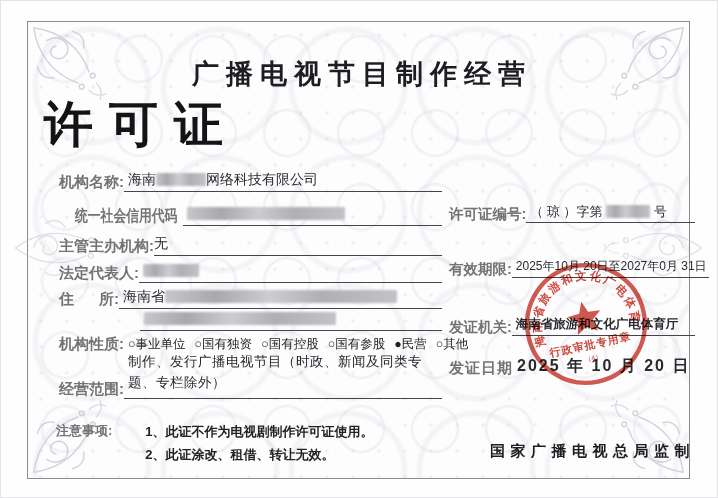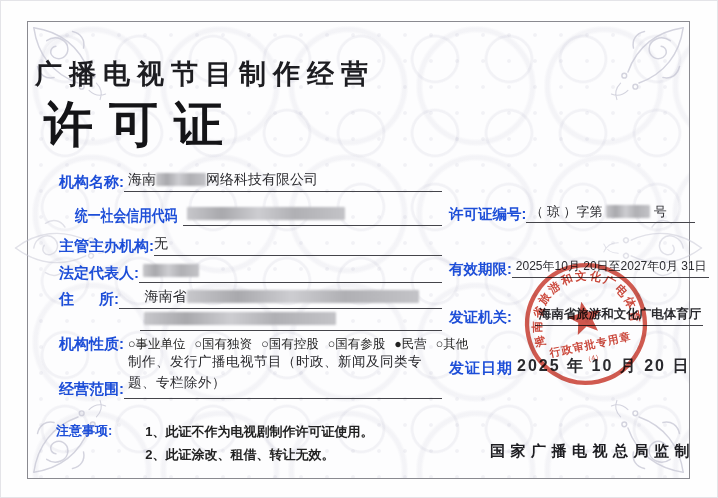--- a/index.html
+++ b/index.html
@@ -24,30 +24,30 @@
   }
   .orn{position:absolute;width:92px;height:92px;opacity:.75;}
   .orn.tl{left:4px;top:4px;}
   .orn.tr{right:4px;top:4px;transform:scaleX(-1);}
   .orn.bl{left:4px;bottom:4px;transform:scaleY(-1);}
   .orn.br{right:4px;bottom:4px;transform:scale(-1,-1);}
   .orn.ml{left:4px;top:180px;transform:rotate(-45deg);opacity:.5;}
   .orn.mr{right:4px;top:180px;transform:rotate(45deg) scaleX(-1);opacity:.5;}
 
   .title1{
-    position:absolute;top:34px;left:0;right:0;
+    position:absolute;top:34px;left:0;right:0;text-align:center;
     font-size:27px;font-weight:700;letter-spacing:7px;color:#1d1d21;padding-left:7px;
   }
   .title2{
     position:absolute;top:70px;left:0;right:0;text-align:left;
     font-size:49px;font-weight:800;letter-spacing:16px;color:#141417;padding-left:16px;
   }
 
   .row{position:absolute;display:flex;align-items:flex-end;}
-  .lbl{font-weight:700;font-size:15px;color:#1d4ed8;white-space:pre;flex:0 0 auto;line-height:1.25;}
+  .lbl{font-weight:700;font-size:15px;color:#737373;white-space:pre;flex:0 0 auto;line-height:1.25;}
   .val{
     flex:1;border-bottom:1.5px solid #44444a;font-size:14px;color:#2a2a2e;
     padding:0 2px 2px 4px;white-space:nowrap;line-height:1.25;min-height:16px;
   }
   .noline{border-bottom:none;}
   .redact{
     display:inline-block;height:13px;vertical-align:-2px;border-radius:1px;
     background:linear-gradient(90deg,#c7c7cb 0%,#a9a9ad 22%,#cdcdd1 45%,#b0b0b4 68%,#c3c3c7 100%);
     filter:blur(1.3px);
   }
@@ -135,21 +135,21 @@
   <div class="row" style="left:31px;top:213px;width:383px;">
     <span class="lbl">主管主办机构:</span>
     <span class="val" style="padding-left:0;">无</span>
   </div>
 
   <div class="row" style="left:31px;top:240px;width:383px;">
     <span class="lbl">法定代表人:</span>
     <span class="val"><span class="redact" style="width:56px;"></span></span>
   </div>
 
-  <div class="row" style="left:31px;top:266px;width:383px;text-align:center;">
+  <div class="row" style="left:31px;top:266px;width:383px;">
     <span class="lbl">住      所:</span>
     <span class="val"><span>海南省</span><span class="redact" style="width:232px;"></span></span>
   </div>
   <div class="row" style="left:112px;top:288px;width:302px;">
     <span class="val"><span class="redact" style="width:192px;"></span></span>
   </div>
 
   <div class="row" style="left:31px;top:305px;width:383px;">
     <span class="lbl">机构性质:</span>
     <span class="val noline options">
@@ -178,21 +178,21 @@
   <div class="row" style="left:421px;top:182px;width:246px;">
     <span class="lbl r-lbl">许可证编号:</span>
     <span class="val r-val"><span>（ 琼 ）字第</span> <span class="redact" style="width:44px;"></span> <span>号</span></span>
   </div>
 
   <div class="row" style="left:421px;top:237px;width:246px;">
     <span class="lbl r-lbl">有效期限:</span>
     <span class="val r-val" style="font-size:12px;">2025年10月 20日至2027年0月 31日</span>
   </div>
 
-  <div class="row" style="left:421px;top:285px;width:246px;gap:23px;">
+  <div class="row" style="left:421px;top:295px;width:246px;">
     <span class="lbl r-lbl">发证机关:</span>
     <span class="val r-val" style="font-size:12.5px;font-weight:700;">海南省旅游和文化广电体育厅</span>
   </div>
 
   <div class="row" style="left:421px;top:334px;width:246px;">
     <span class="lbl r-lbl" style="font-size:15px;letter-spacing:1px;">发证日期</span>
     <span class="val issue-date-val">2025 年 10 月 20 日</span>
   </div>
 
   <div class="footer-line" style="left:421px;top:420px;width:246px;">国家广播电视总局监制</div>

